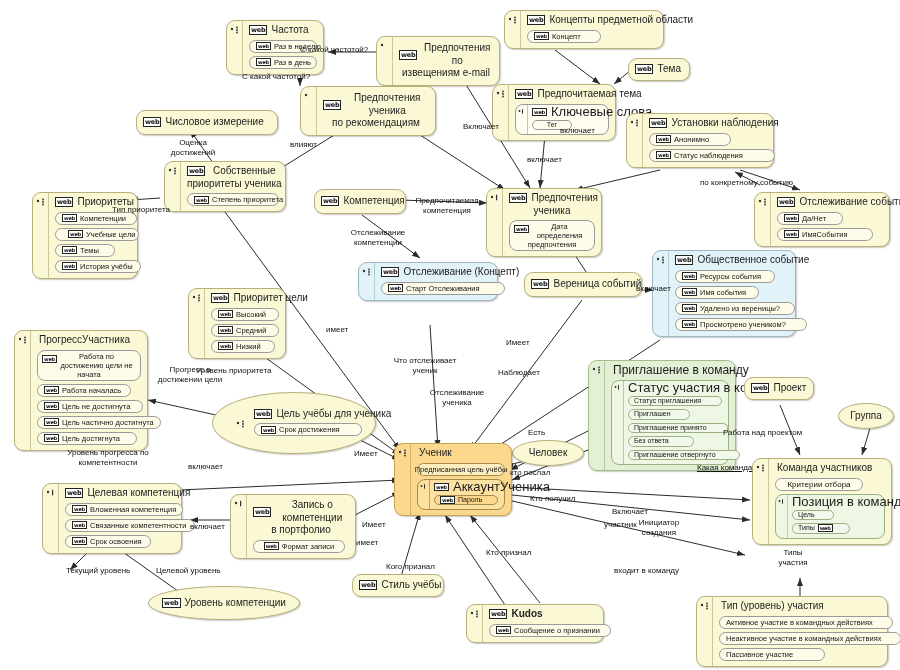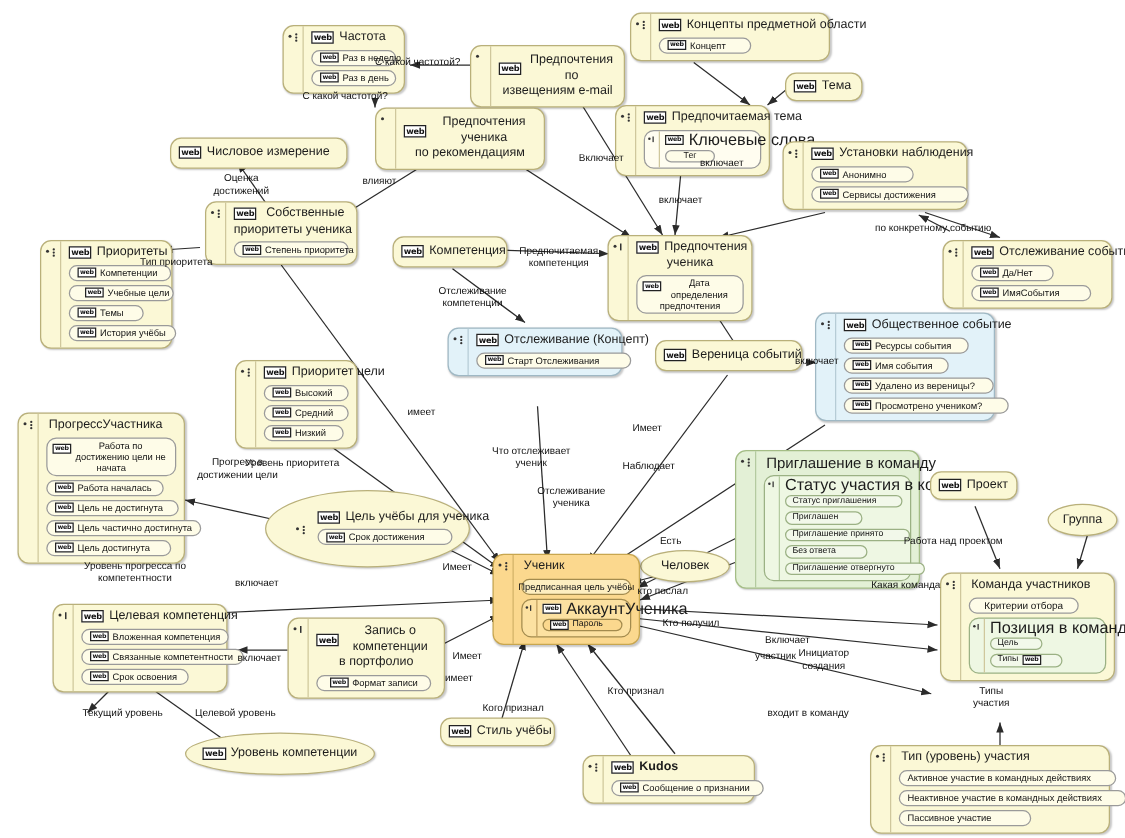--- a/index.html
+++ b/index.html
@@ -288,21 +288,21 @@
         <div class="titleline">
             <span class="webicon">web</span>
             <span class="ttl">Установки наблюдения</span>
           </div>
         <div class="attr" style="width:68px;">
             <span class="webicon sm">web</span>
             <span>Анонимно</span>
           </div>
         <div class="attr" style="width:112px;">
             <span class="webicon sm">web</span>
-            <span>Сервисы достижения</span>
+            <span>Статус наблюдения</span>
           </div>
       </div>
     </div>
   </div>
 
   <div class="node" style="left:136px;top:110px;width:142px;">
     <div class="nrow">
       <div class="body" style="padding:5px 6px;">
         <div class="titleline">
             <span class="webicon">web</span>
@@ -874,17 +874,17 @@
   <div class="lbl" style="left:356px;top:538px;">имеет</div>
   <div class="lbl" style="left:386px;top:562px;">Кого признал</div>
   <div class="lbl" style="left:470px;top:548px;margin-left:16px;">Кто признал</div>
   <div class="lbl" style="left:528px;top:428px;">Есть</div>
   <div class="lbl" style="left:510px;top:468px;">кто послал</div>
   <div class="lbl" style="left:530px;top:494px;">Кто получил</div>
   <div class="lbl" style="left:612px;top:507px;">Включает</div>
   <div class="lbl" style="left:604px;top:520px;">участник</div>
   <div class="lbl wrap" style="left:628px;top:518px;width:62px;">Инициатор создания</div>
   <div class="lbl" style="left:723px;top:428px;">Работа над проектом</div>
-  <div class="lbl" style="left:697px;top:463px;">Какая команда</div>
+  <div class="lbl" style="left:697px;top:463px;text-decoration:underline;">Какая команда</div>
   <div class="lbl" style="left:614px;top:566px;">входит в команду</div>
   <div class="lbl wrap" style="left:772px;top:548px;width:42px;">Типы участия</div>
   <div class="lbl" style="left:560px;top:126px;">включает</div>
 </div>
 
 </body></html>

